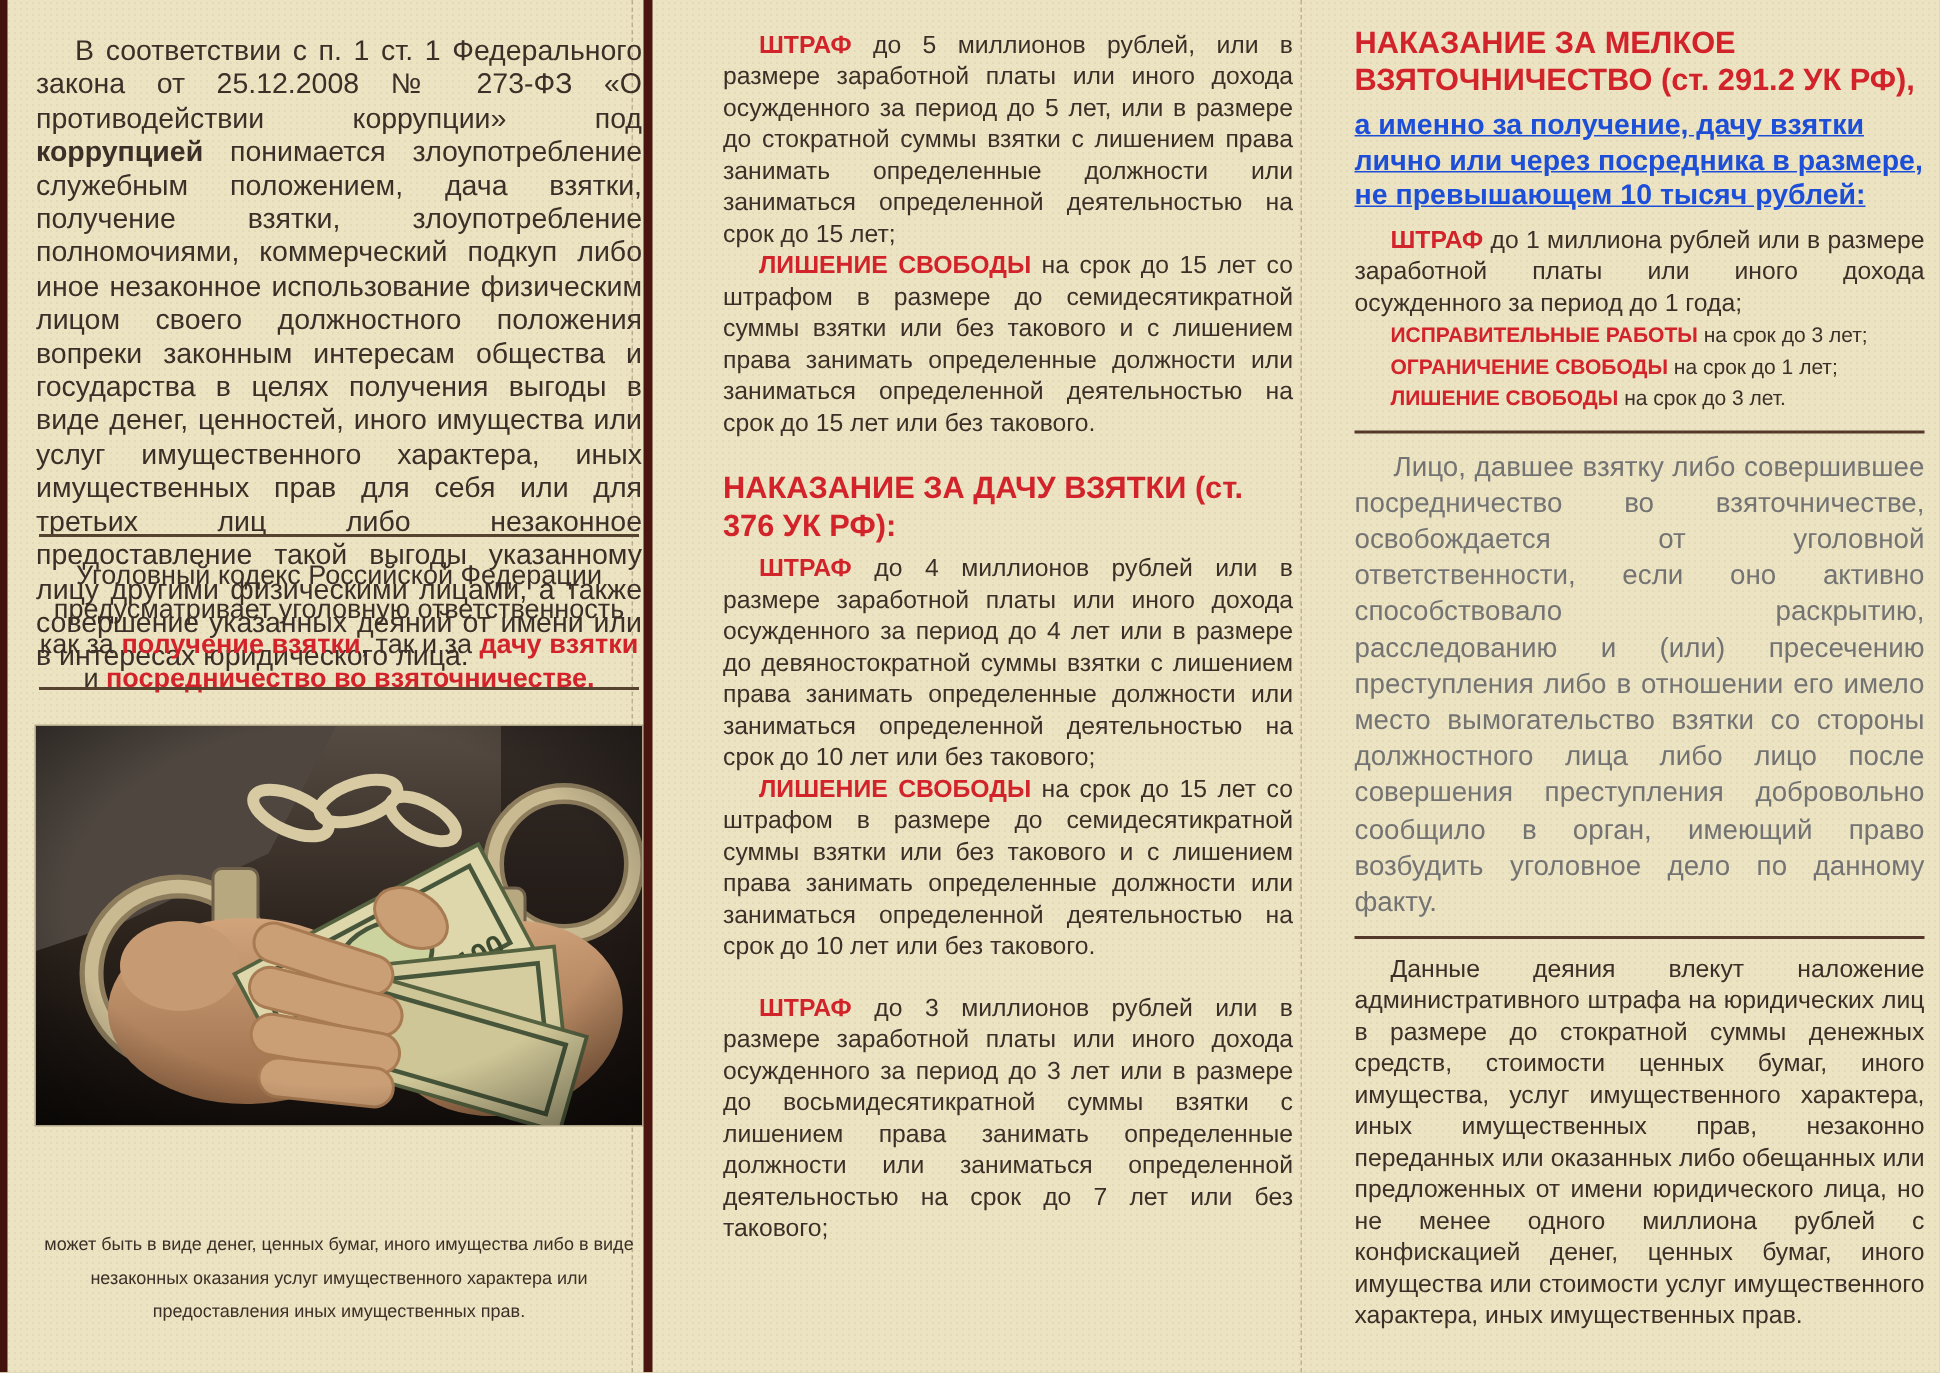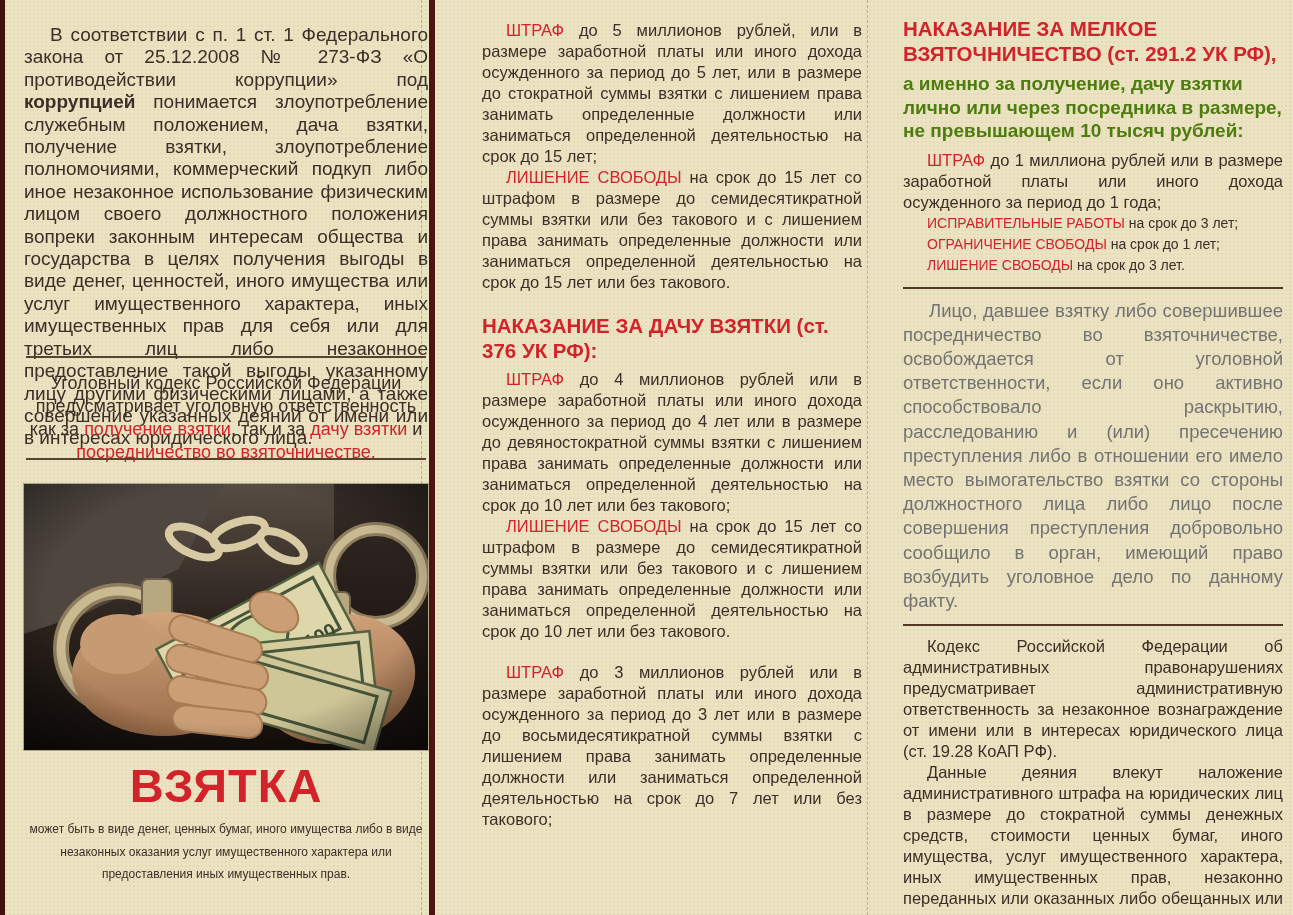--- a/index.html
+++ b/index.html
@@ -40,26 +40,26 @@
   .bribe-title{position:absolute;top:758px;left:0;right:0;margin:0;
     text-align:center;font-size:47px;font-weight:700;color:#d2232b;letter-spacing:1px;}
   .bribe-def{position:absolute;top:818px;left:0;right:0;margin:0;
     text-align:center;font-size:12px;line-height:22.5px;}
 
   
   .sec{margin:0 0 20px 0;}
   .sec-title{margin:0 0 6px 0;color:#d2232b;font-weight:700;
     font-size:20.5px;line-height:25px;}
   .para{margin:0;font-size:16.5px;line-height:21px;text-align:justify;text-indent:24px;}
-  .rb{color:#d2232b;font-weight:400;}
+  .rb{color:#d2232b;font-weight:700;}
   .b{font-weight:700;}
 
   
-  .p3-subtitle{margin:3px 0 0 0;color:#4d7c0f;font-weight:600;
-    font-size:19px;line-height:23.5px;}
+  .p3-subtitle{margin:3px 0 0 0;color:#1d4ed8;font-weight:600;
+    font-size:19px;line-height:23.5px;text-decoration:underline;}
   .p3-fine{margin-top:7px;}
   .p3-item{margin:0;font-size:14px;line-height:21px;text-indent:24px;}
   .rule3{border:none;border-top:2px solid #54382a;margin:11px 0 10px 0;}
   .release-note{margin:4px 0 6px 0;color:#737373;
     font-size:18.5px;line-height:24.2px;text-align:justify;text-indent:26px;}
   .admin{margin:0;}
   .admin + .admin{margin-top:0;}
 </style>
 </head>
 <body>
@@ -142,21 +142,20 @@
         <rect x="150" y="128" width="96" height="26" rx="13" transform="rotate(18 150 128)"></rect>
         <rect x="146" y="158" width="104" height="27" rx="13.5" transform="rotate(14 146 158)"></rect>
         <rect x="146" y="190" width="100" height="27" rx="13.5" transform="rotate(10 146 190)"></rect>
         <rect x="150" y="220" width="90" height="26" rx="13" transform="rotate(6 150 220)"></rect>
         <ellipse cx="250" cy="128" rx="26" ry="18" transform="rotate(30 250 128)"></ellipse>
       </g>
 
       <rect width="404" height="266" fill="url(#vign)"></rect>
     </svg>
 
-    <h1 class="bribe-title">ВЗЯТКА</h1>
     <p class="bribe-def">может быть в виде денег, ценных бумаг, иного имущества либо в виде незаконных оказания услуг имущественного характера или предоставления иных имущественных прав.</p>
   </section>
 
   <section class="panel panel-2">
 
     <div class="sec">
       <p class="para"><span class="rb">ШТРАФ</span><span> до 5 миллионов рублей, или в размере заработной платы или иного дохода осужденного за период до 5 лет, или в размере до стократной суммы взятки с лишением права занимать определенные должности или заниматься определенной деятельностью на срок до 15 лет;</span></p>
       <p class="para"><span class="rb">ЛИШЕНИЕ СВОБОДЫ</span><span> на срок до 15 лет со штрафом в размере до семидесятикратной суммы взятки или без такового и с лишением права занимать определенные должности или заниматься определенной деятельностью на срок до 15 лет или без такового.</span></p>
     </div>
 
@@ -181,16 +180,15 @@
     <p class="p3-item"><span class="rb">ИСПРАВИТЕЛЬНЫЕ РАБОТЫ</span><span> на срок до 3 лет;</span></p>
     <p class="p3-item"><span class="rb">ОГРАНИЧЕНИЕ СВОБОДЫ</span><span> на срок до 1 лет;</span></p>
     <p class="p3-item"><span class="rb">ЛИШЕНИЕ СВОБОДЫ</span><span> на срок до 3 лет.</span></p>
 
     <hr class="rule3">
 
     <p class="release-note">Лицо, давшее взятку либо совершившее посредничество во взяточничестве, освобождается от уголовной ответственности, если оно активно способствовало раскрытию, расследованию и (или) пресечению преступления либо в отношении его имело место вымогательство взятки со стороны должностного лица либо лицо после совершения преступления добровольно сообщило в орган, имеющий право возбудить уголовное дело по данному факту.</p>
 
     <hr class="rule3">
 
-    <p class="para admin">Кодекс Российской Федерации об административных правонарушениях предусматривает административную ответственность за незаконное вознаграждение от имени или в интересах юридического лица (ст. 19.28 КоАП РФ).</p>
     <p class="para admin">Данные деяния влекут наложение административного штрафа на юридических лиц в размере до стократной суммы денежных средств, стоимости ценных бумаг, иного имущества, услуг имущественного характера, иных имущественных прав, незаконно переданных или оказанных либо обещанных или предложенных от имени юридического лица, но не менее одного миллиона рублей с конфискацией денег, ценных бумаг, иного имущества или стоимости услуг имущественного характера, иных имущественных прав.</p>
   </section>
 </div>
 
 </body></html>

